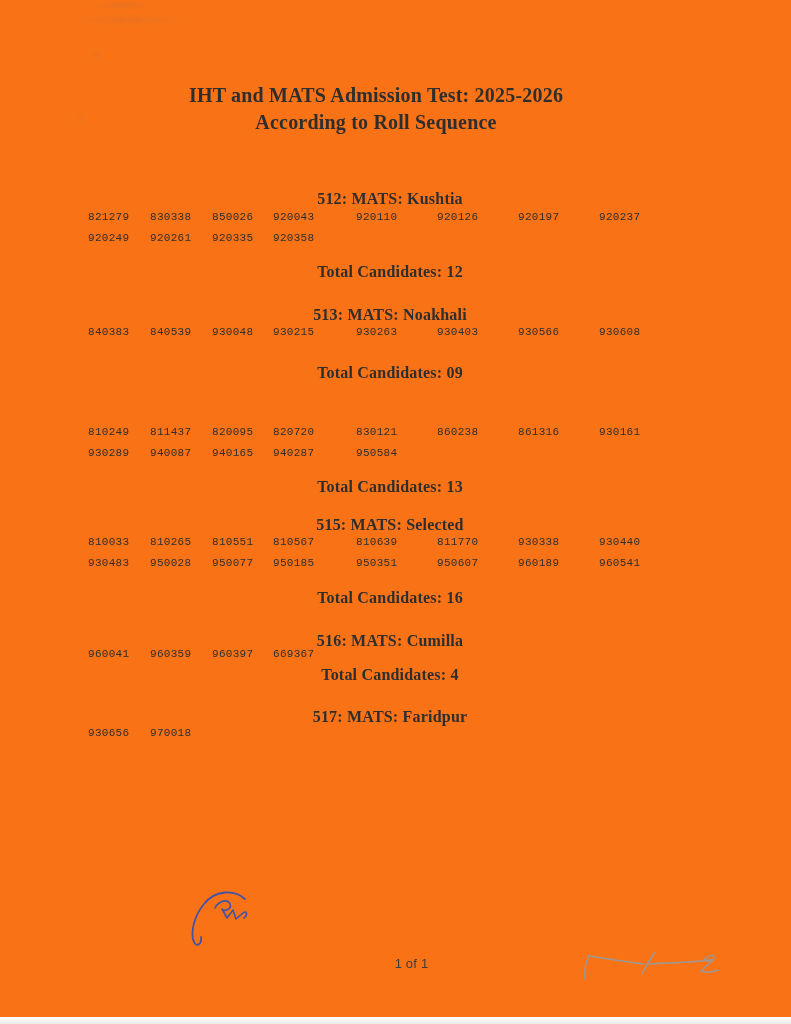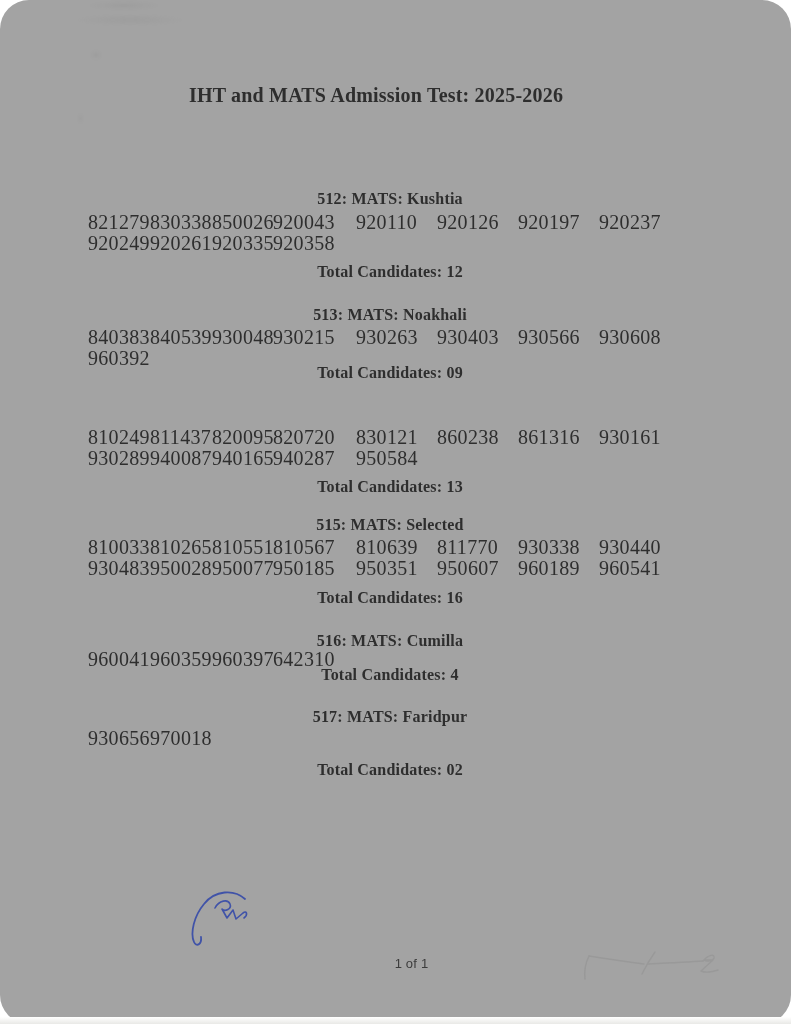--- a/index.html
+++ b/index.html
@@ -1,21 +1,21 @@
 <!DOCTYPE html>
 <html><head>
 <meta charset="utf-8">
 <style>
   * { margin:0; padding:0; box-sizing:border-box; }
   html,body { width:791px; height:1024px; background:#ffffff; }
   body { position:relative; overflow:hidden;
          font-family:"Liberation Serif","DejaVu Serif",serif;
          color:#2e2e2e; }
 
-  .page { position:absolute; inset:0; background:#a3a3a3;border-radius:29px; }
+  .page { position:absolute; inset:0; background:#f97316; }
 
   
   .smudge { position:absolute; background:radial-gradient(ellipse at center, rgba(110,110,110,0.22), rgba(110,110,110,0) 70%); filter:blur(1px); }
   .smudge-a { left:88px;  top:1px;  width:72px;  height:9px;  opacity:.5; }
   .smudge-b { left:74px;  top:14px; width:112px; height:12px; opacity:.45; }
   .smudge-c { left:90px;  top:50px; width:12px;  height:10px; opacity:.5; }
   .smudge-d { left:77px;  top:113px; width:7px;  height:11px; opacity:.4; }
   .bottom-strip { position:absolute; left:0; bottom:0; width:100%; height:7px;
                   background:linear-gradient(#ffffff, #e9e9e6); }
 
@@ -24,21 +24,21 @@
   .title-line { font-weight:bold; font-size:20px; line-height:27px; letter-spacing:.2px; }
 
   
   .sec-heading, .sec-total {
       position:absolute; left:0; width:780px; text-align:center;
       font-weight:bold; font-size:16px; letter-spacing:.2px; }
   .rolls { position:absolute; left:88px; }
   .roll-row { display:grid;
       grid-template-columns:62px 62px 61px 83px 81px 81px 81px 48px;
       height:21px; }
-  .roll { font-size:20px; letter-spacing:.3px; }
+  .roll { font-size:11px; letter-spacing:.3px;font-family:Liberation Mono, monospace; }
 
   
   #h0{top:190px} #r0{top:211px} #t0{top:263px}
   #h1{top:306px} #r1{top:326px} #t1{top:364px}
   #h2{top:406px} #r2{top:426px} #t2{top:478px}
   #h3{top:516px} #r3{top:536px} #t3{top:589px}
   #h4{top:632px} #r4{top:648px} #t4{top:666px}
   #h5{top:708px} #r5{top:727px} #t5{top:761px}
 
   
@@ -56,20 +56,21 @@
 <div class="page">
 
   <div class="smudge smudge-a"></div>
   <div class="smudge smudge-b"></div>
   <div class="smudge smudge-c"></div>
   <div class="smudge smudge-d"></div>
   <div class="bottom-strip"></div>
 
   <div class="title-block">
     <div class="title-line">IHT and MATS Admission Test: 2025-2026</div>
+    <div class="title-line">According to Roll Sequence</div>
   </div>
 
   <div id="h0" class="sec-heading">512: MATS: Kushtia</div>
   <div id="r0" class="rolls">
       <div class="roll-row">
         <span class="roll">821279</span>
         <span class="roll">830338</span>
         <span class="roll">850026</span>
         <span class="roll">920043</span>
         <span class="roll">920110</span>
@@ -90,23 +91,20 @@
   <div id="r1" class="rolls">
       <div class="roll-row">
         <span class="roll">840383</span>
         <span class="roll">840539</span>
         <span class="roll">930048</span>
         <span class="roll">930215</span>
         <span class="roll">930263</span>
         <span class="roll">930403</span>
         <span class="roll">930566</span>
         <span class="roll">930608</span>
-      </div>
-      <div class="roll-row">
-        <span class="roll">960392</span>
       </div>
     </div>
   <div id="t1" class="sec-total">Total Candidates: 09</div>
 
   <div id="r2" class="rolls">
       <div class="roll-row">
         <span class="roll">810249</span>
         <span class="roll">811437</span>
         <span class="roll">820095</span>
         <span class="roll">820720</span>
@@ -149,33 +147,32 @@
       </div>
     </div>
   <div id="t3" class="sec-total">Total Candidates: 16</div>
 
   <div id="h4" class="sec-heading">516: MATS: Cumilla</div>
   <div id="r4" class="rolls">
       <div class="roll-row">
         <span class="roll">960041</span>
         <span class="roll">960359</span>
         <span class="roll">960397</span>
-        <span class="roll">642310</span>
+        <span class="roll">669367</span>
       </div>
     </div>
   <div id="t4" class="sec-total">Total Candidates: 4</div>
 
   <div id="h5" class="sec-heading">517: MATS: Faridpur</div>
   <div id="r5" class="rolls">
       <div class="roll-row">
         <span class="roll">930656</span>
         <span class="roll">970018</span>
       </div>
     </div>
-  <div id="t5" class="sec-total">Total Candidates: 02</div>
 
   <div class="sig-blue">
     <svg width="78" height="70" viewBox="0 0 78 70" fill="none">
       <path d="M63 13 C 52 3, 33 4, 22 18 C 12 30, 8 47, 12 56 C 14 61, 20 59, 19 51" stroke="#4053a8" stroke-width="1.8" stroke-linecap="round"></path>
       <path d="M33 22 C 37 14, 46 13, 48 18 C 50 23, 43 26, 40 23 L 45 32 L 51 24 L 54 33 L 61 27 C 65 24, 66 29, 62 32" stroke="#4053a8" stroke-width="1.6" stroke-linecap="round" stroke-linejoin="round"></path>
     </svg>
   </div>
 
   <div class="sig-gray">
     <svg width="145" height="45" viewBox="0 0 145 45" fill="none">

